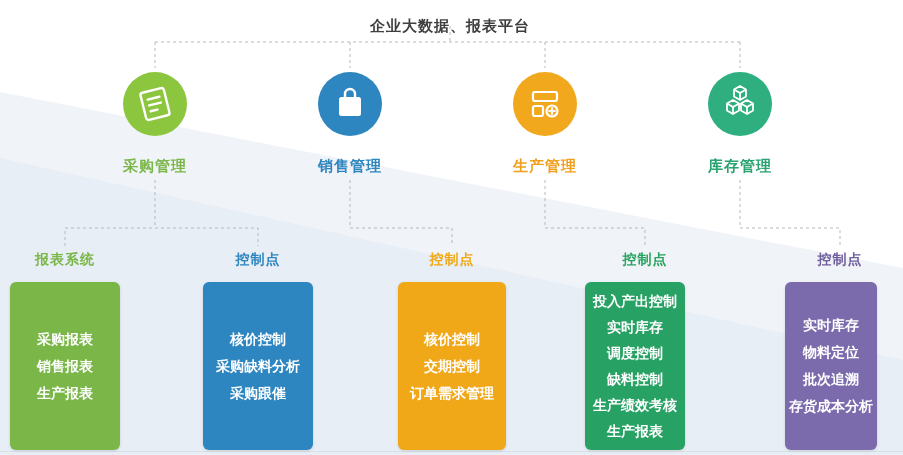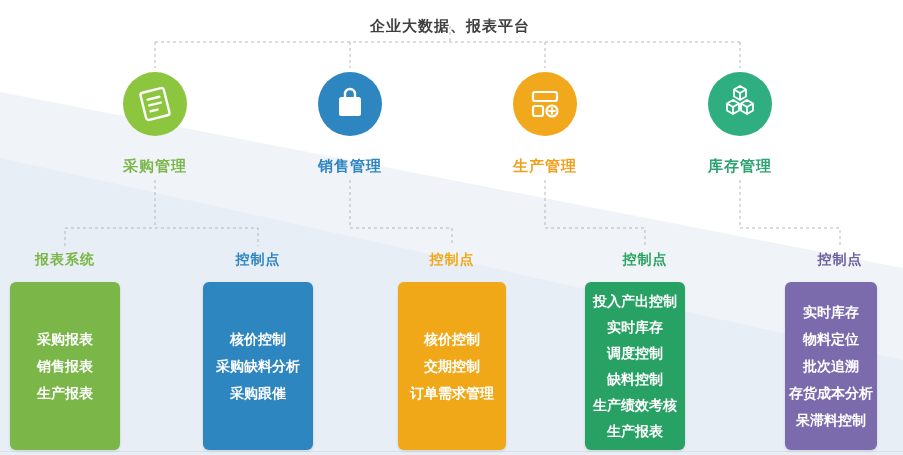--- a/index.html
+++ b/index.html
@@ -144,16 +144,15 @@
     <span>缺料控制</span>
     <span>生产绩效考核</span>
     <span>生产报表</span>
   </div>
 
   <div class="gbox b-inventory">
     <span>实时库存</span>
     <span>物料定位</span>
     <span>批次追溯</span>
     <span>存货成本分析</span>
-    <span>呆滞料控制</span>
   </div>
 
 </div>
 
 </body></html>

